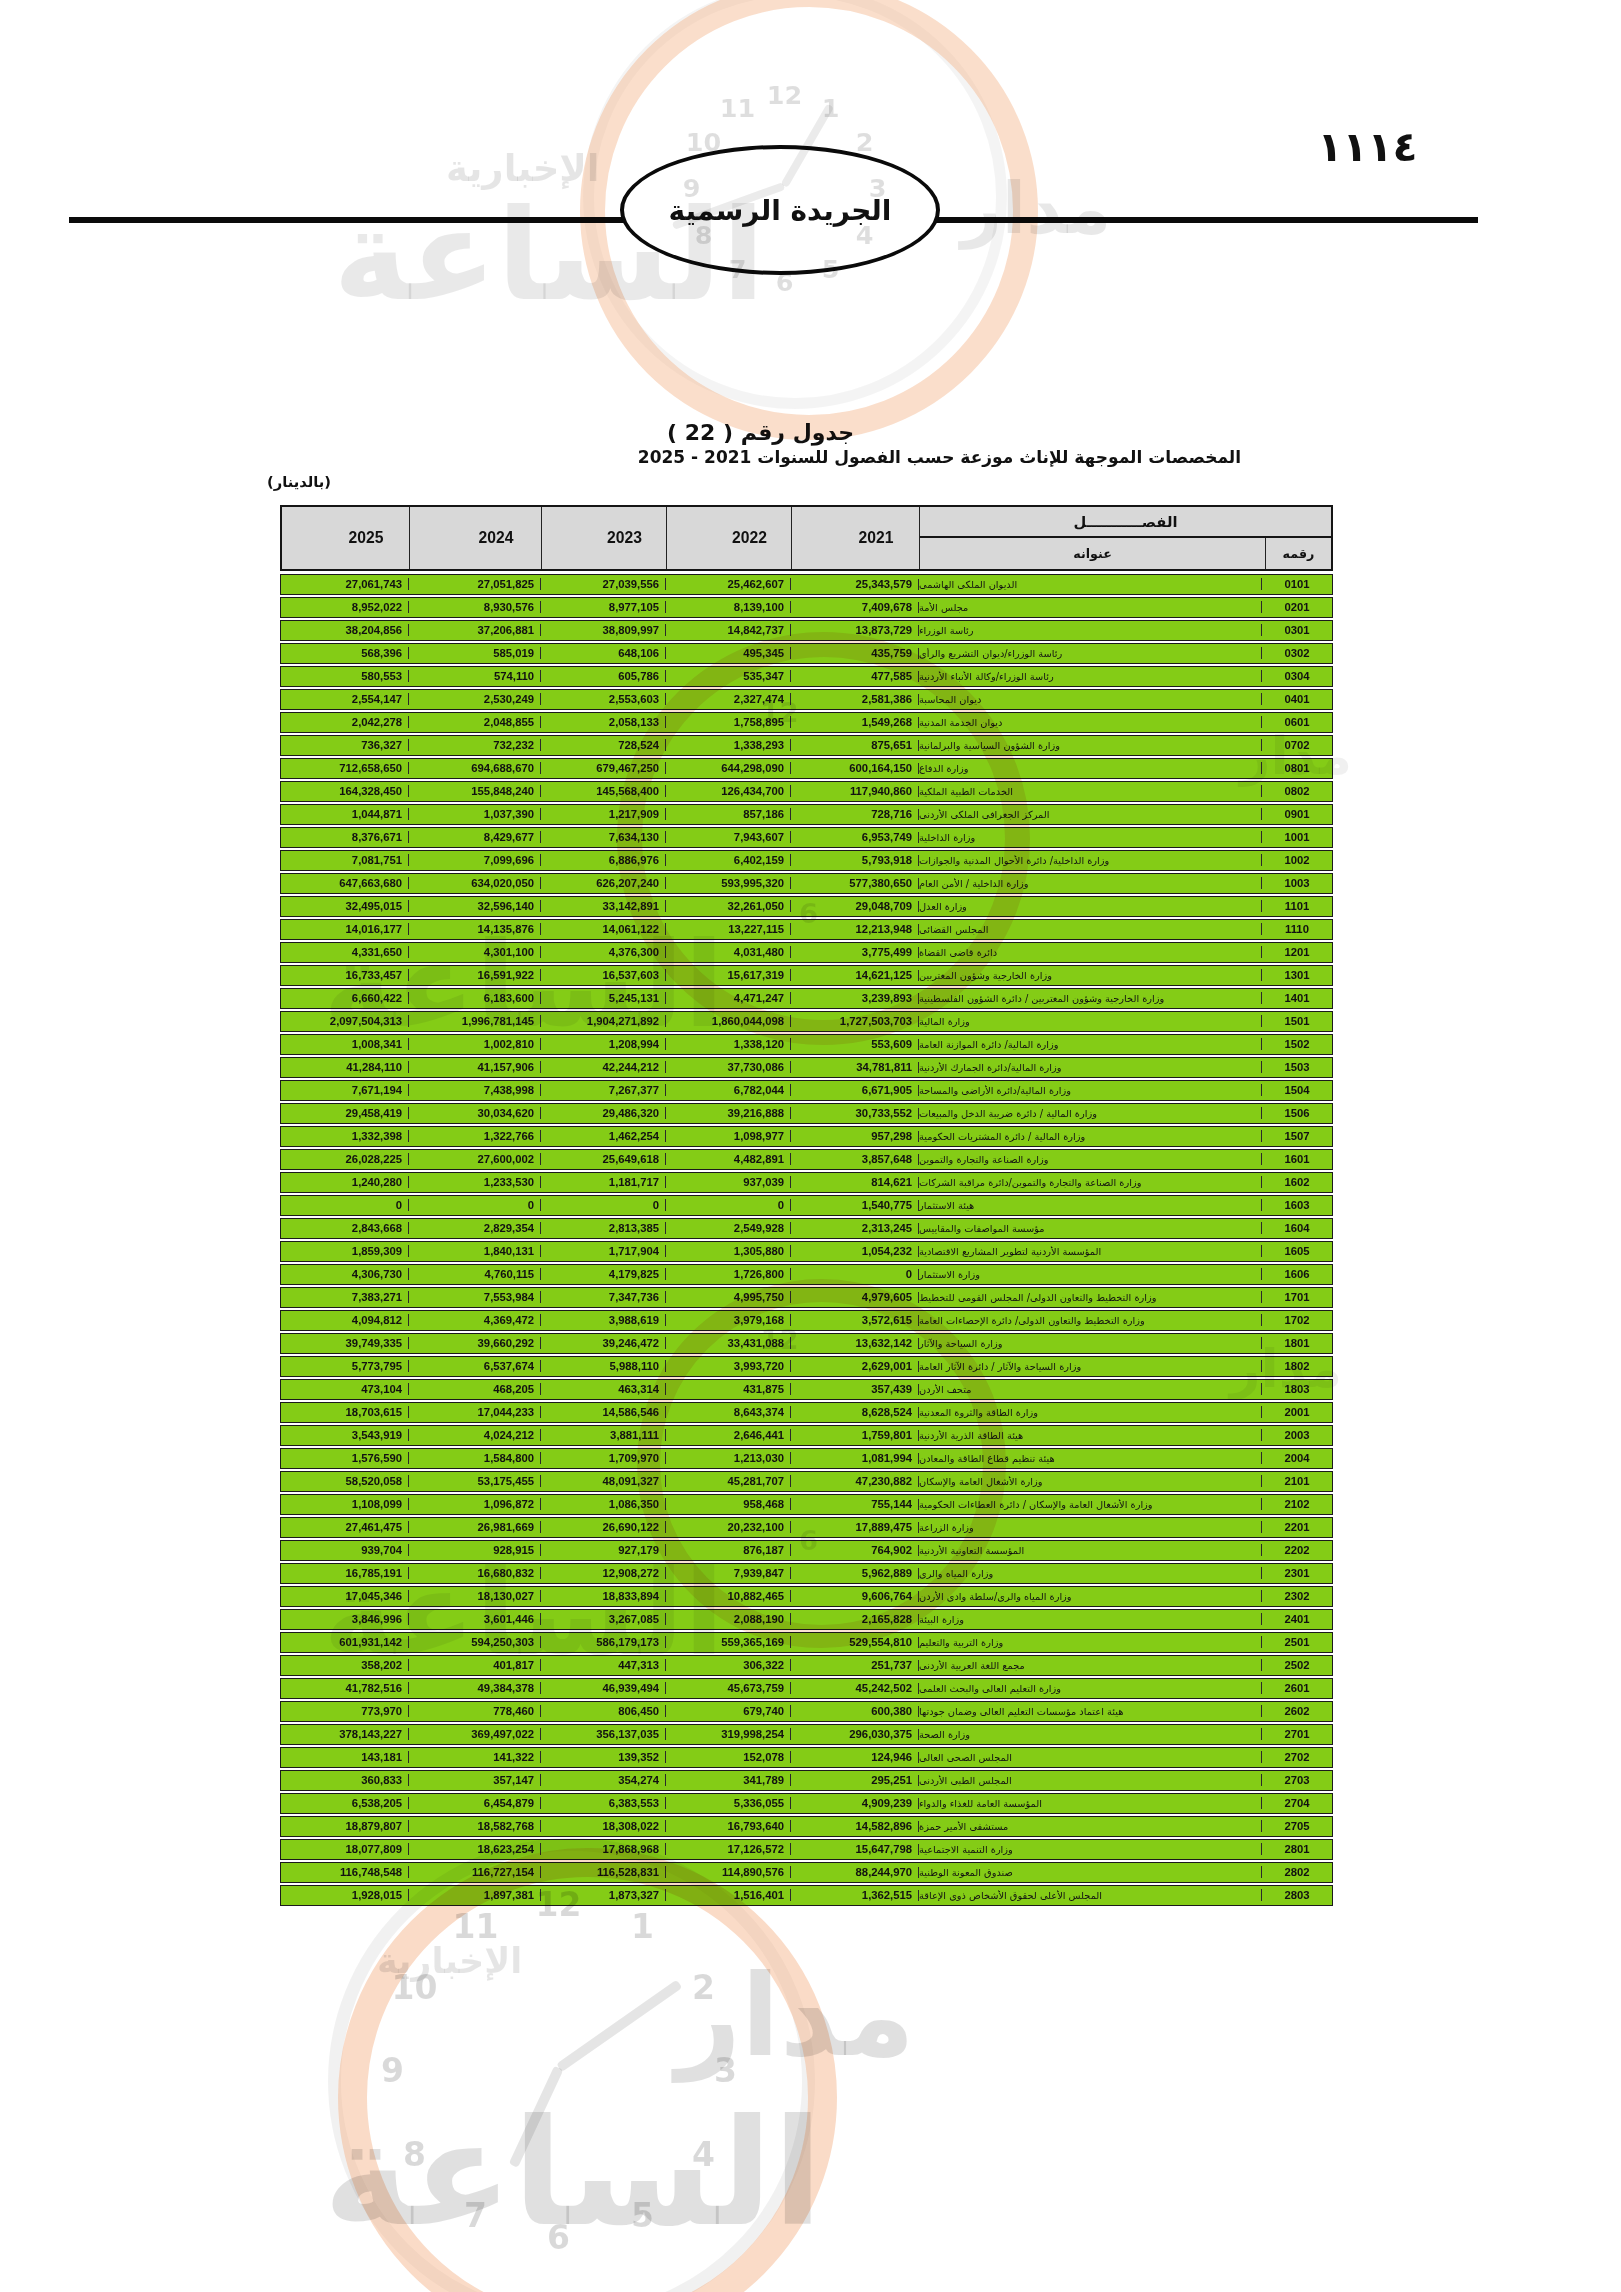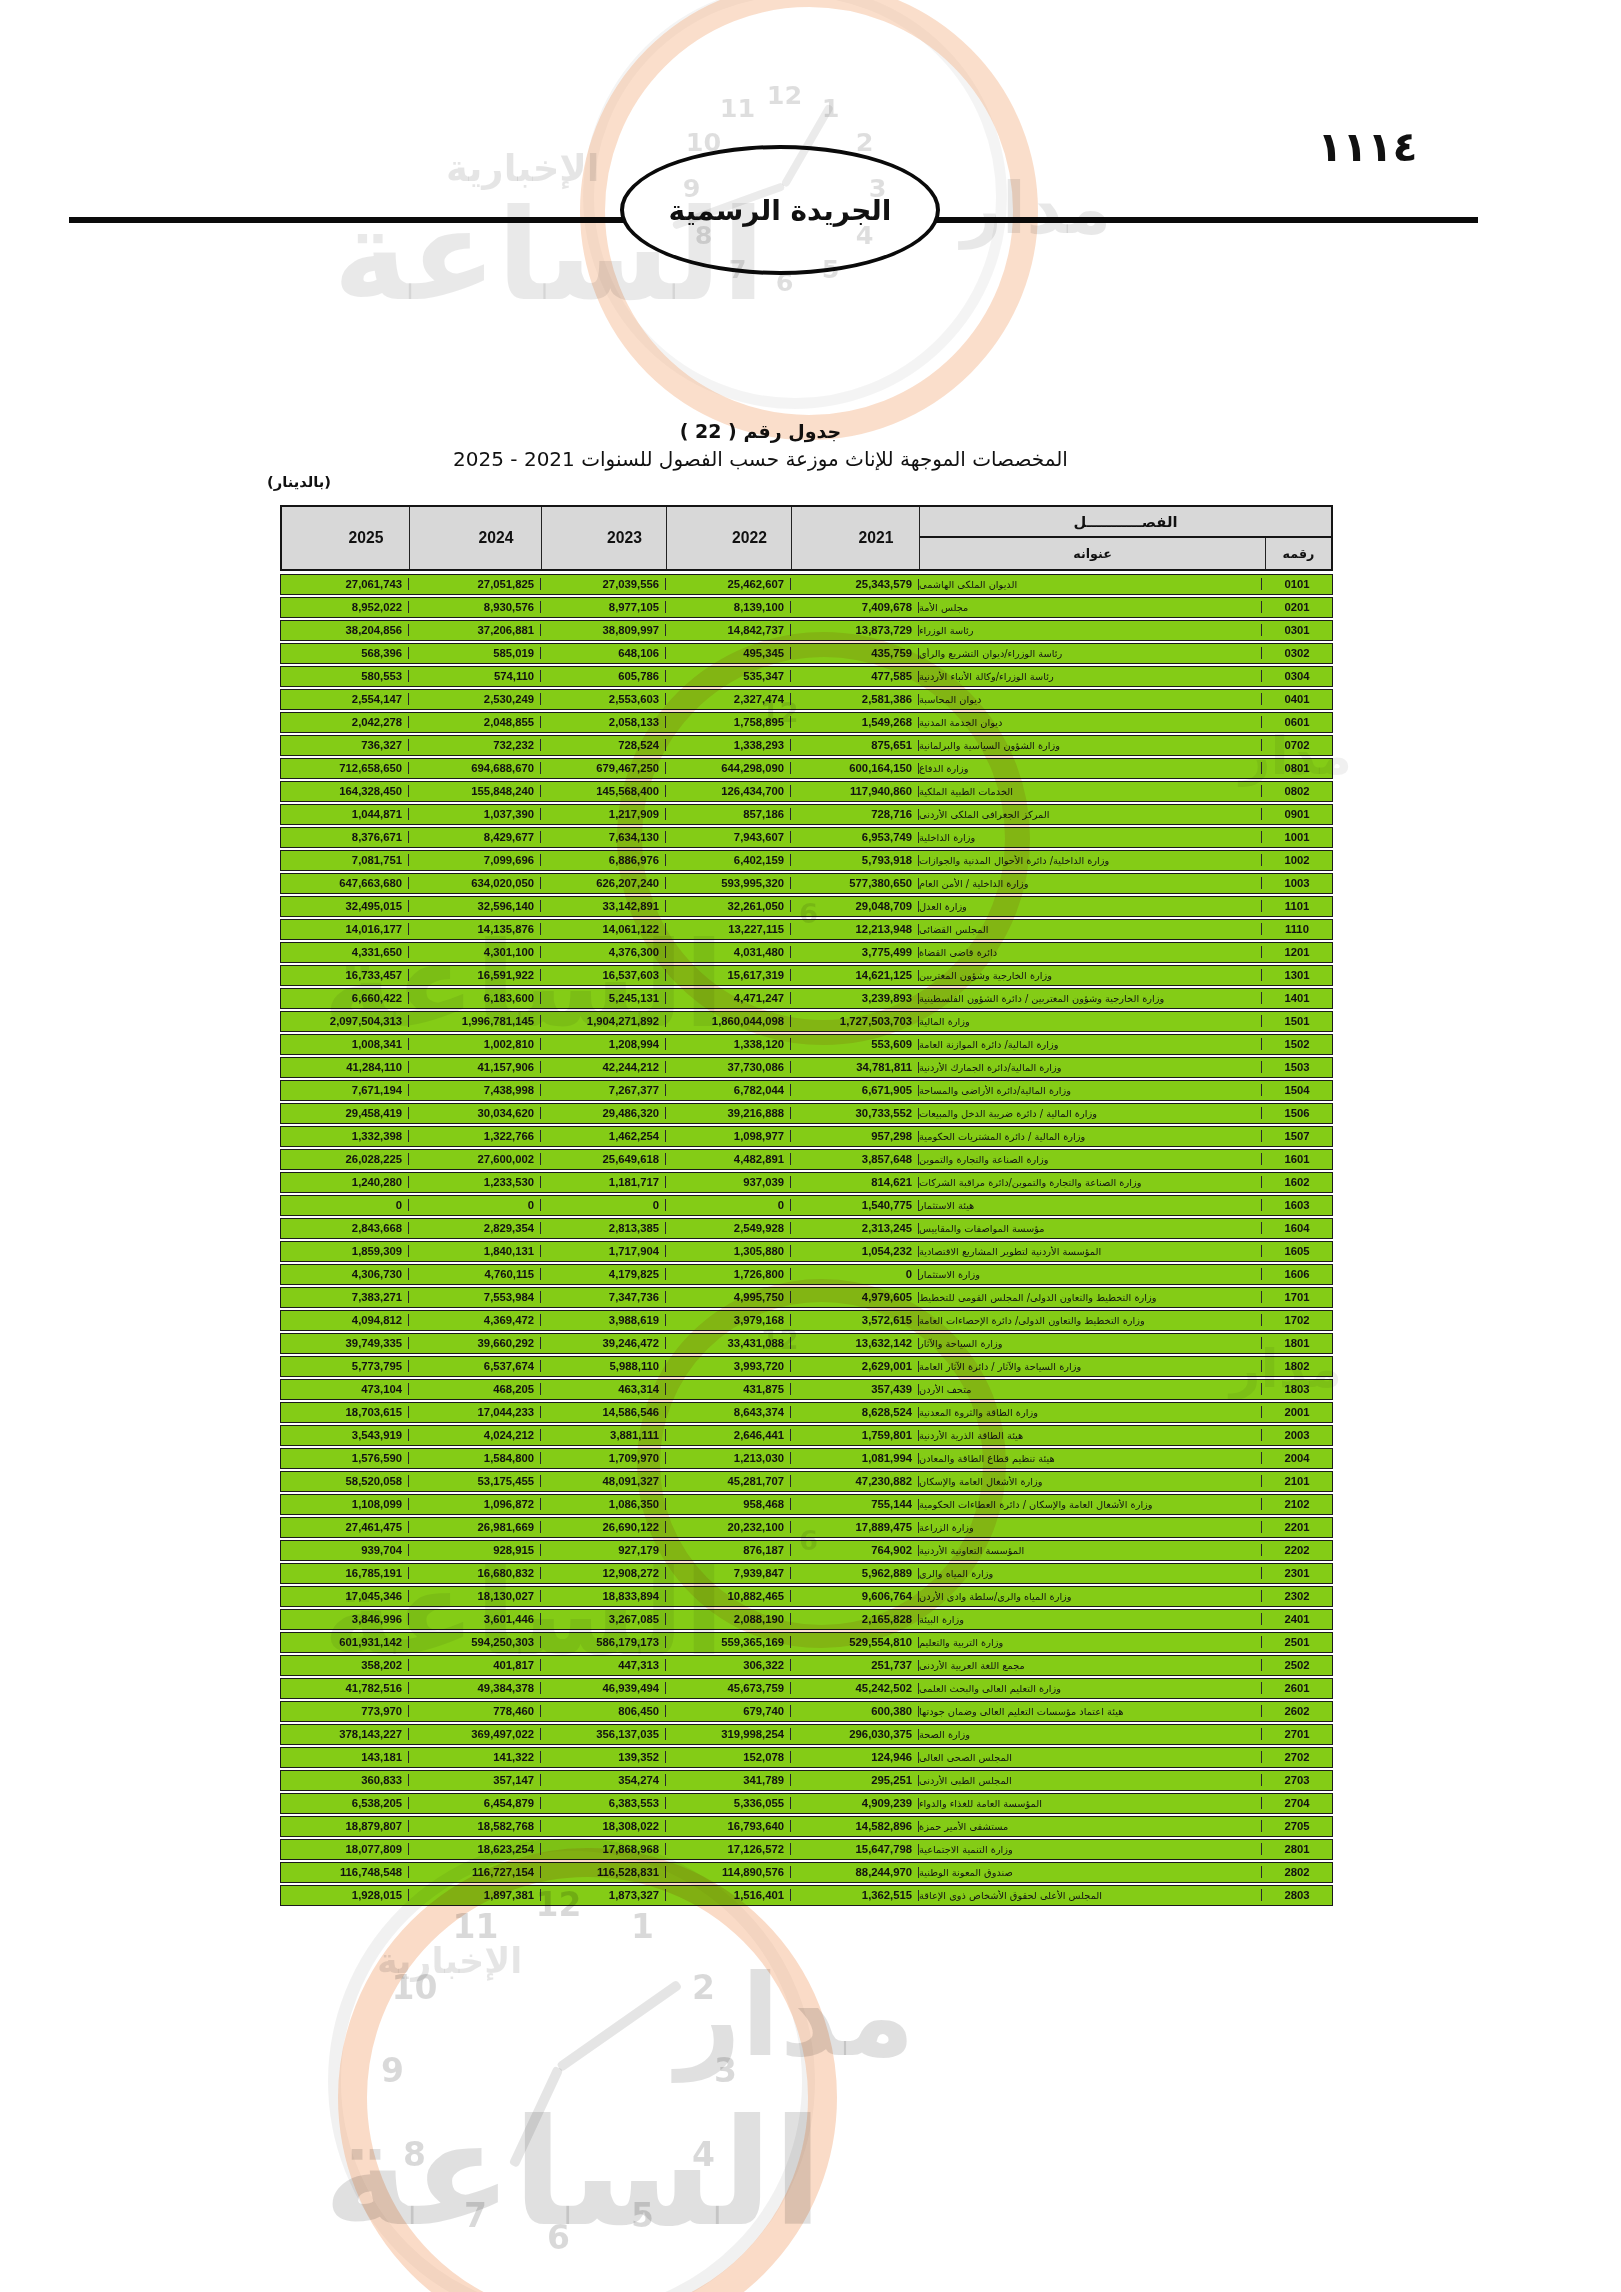--- a/index.html
+++ b/index.html
@@ -6,22 +6,22 @@
   .page{position:relative;width:1621px;height:2293px;background:#ffffff;overflow:hidden;
         font-family:"DejaVu Sans",sans-serif;color:#111;margin:0 auto;}
   
   .rule{position:absolute;left:69px;top:217px;width:1409px;height:5.9px;background:#0a0a0a;}
   .oval{position:absolute;left:620px;top:145px;width:312px;height:122px;background:#fff;
         border:4.9px solid #0a0a0a;border-radius:50%;z-index:10;display:flex;align-items:center;justify-content:center;}
   .oval span{font-size:28px;font-weight:bold;direction:rtl;}
   .pageno{position:absolute;left:1289px;top:123px;width:157px;text-align:center;
           font-size:41px;font-weight:bold;font-family:"DejaVu Sans",sans-serif;}
   
-  .t1{position:absolute;left:280px;top:420px;width:961px;text-align:center;font-size:19px;font-weight:bold;direction:rtl;}
-  .t2{position:absolute;left:280px;top:447px;width:961px;text-align:center;font-size:20px;font-weight:normal;direction:rtl;}
+  .t1{position:absolute;left:280px;top:420px;width:961px;text-align:center;font-size:22px;font-weight:bold;direction:rtl;}
+  .t2{position:absolute;left:280px;top:447px;width:961px;text-align:right;font-size:17px;font-weight:bold;direction:rtl;}
   .cur{position:absolute;left:267px;top:473px;font-size:14.7px;font-weight:bold;direction:rtl;text-align:right;}
   
   .tbl{position:absolute;left:280px;top:505px;width:1053px;}
   .thead{box-sizing:border-box;display:flex;height:66px;border:2px solid #151515;background:#d8d8d8;margin-bottom:2.9px;}
   .hy{box-sizing:border-box;display:flex;align-items:center;justify-content:center;
       font-family:"Liberation Sans","DejaVu Sans",sans-serif;font-size:15.7px;font-weight:bold;padding-left:41px;}
   .hy:nth-child(1){width:127px}.hy:nth-child(2){width:132px}.hy:nth-child(3){width:125px}
   .hy:nth-child(4){width:125px}.hy:nth-child(5){width:128px}
   .thead>div+div{border-left:1px solid #222;}
   .hchap{flex:1;display:flex;flex-direction:column;}

